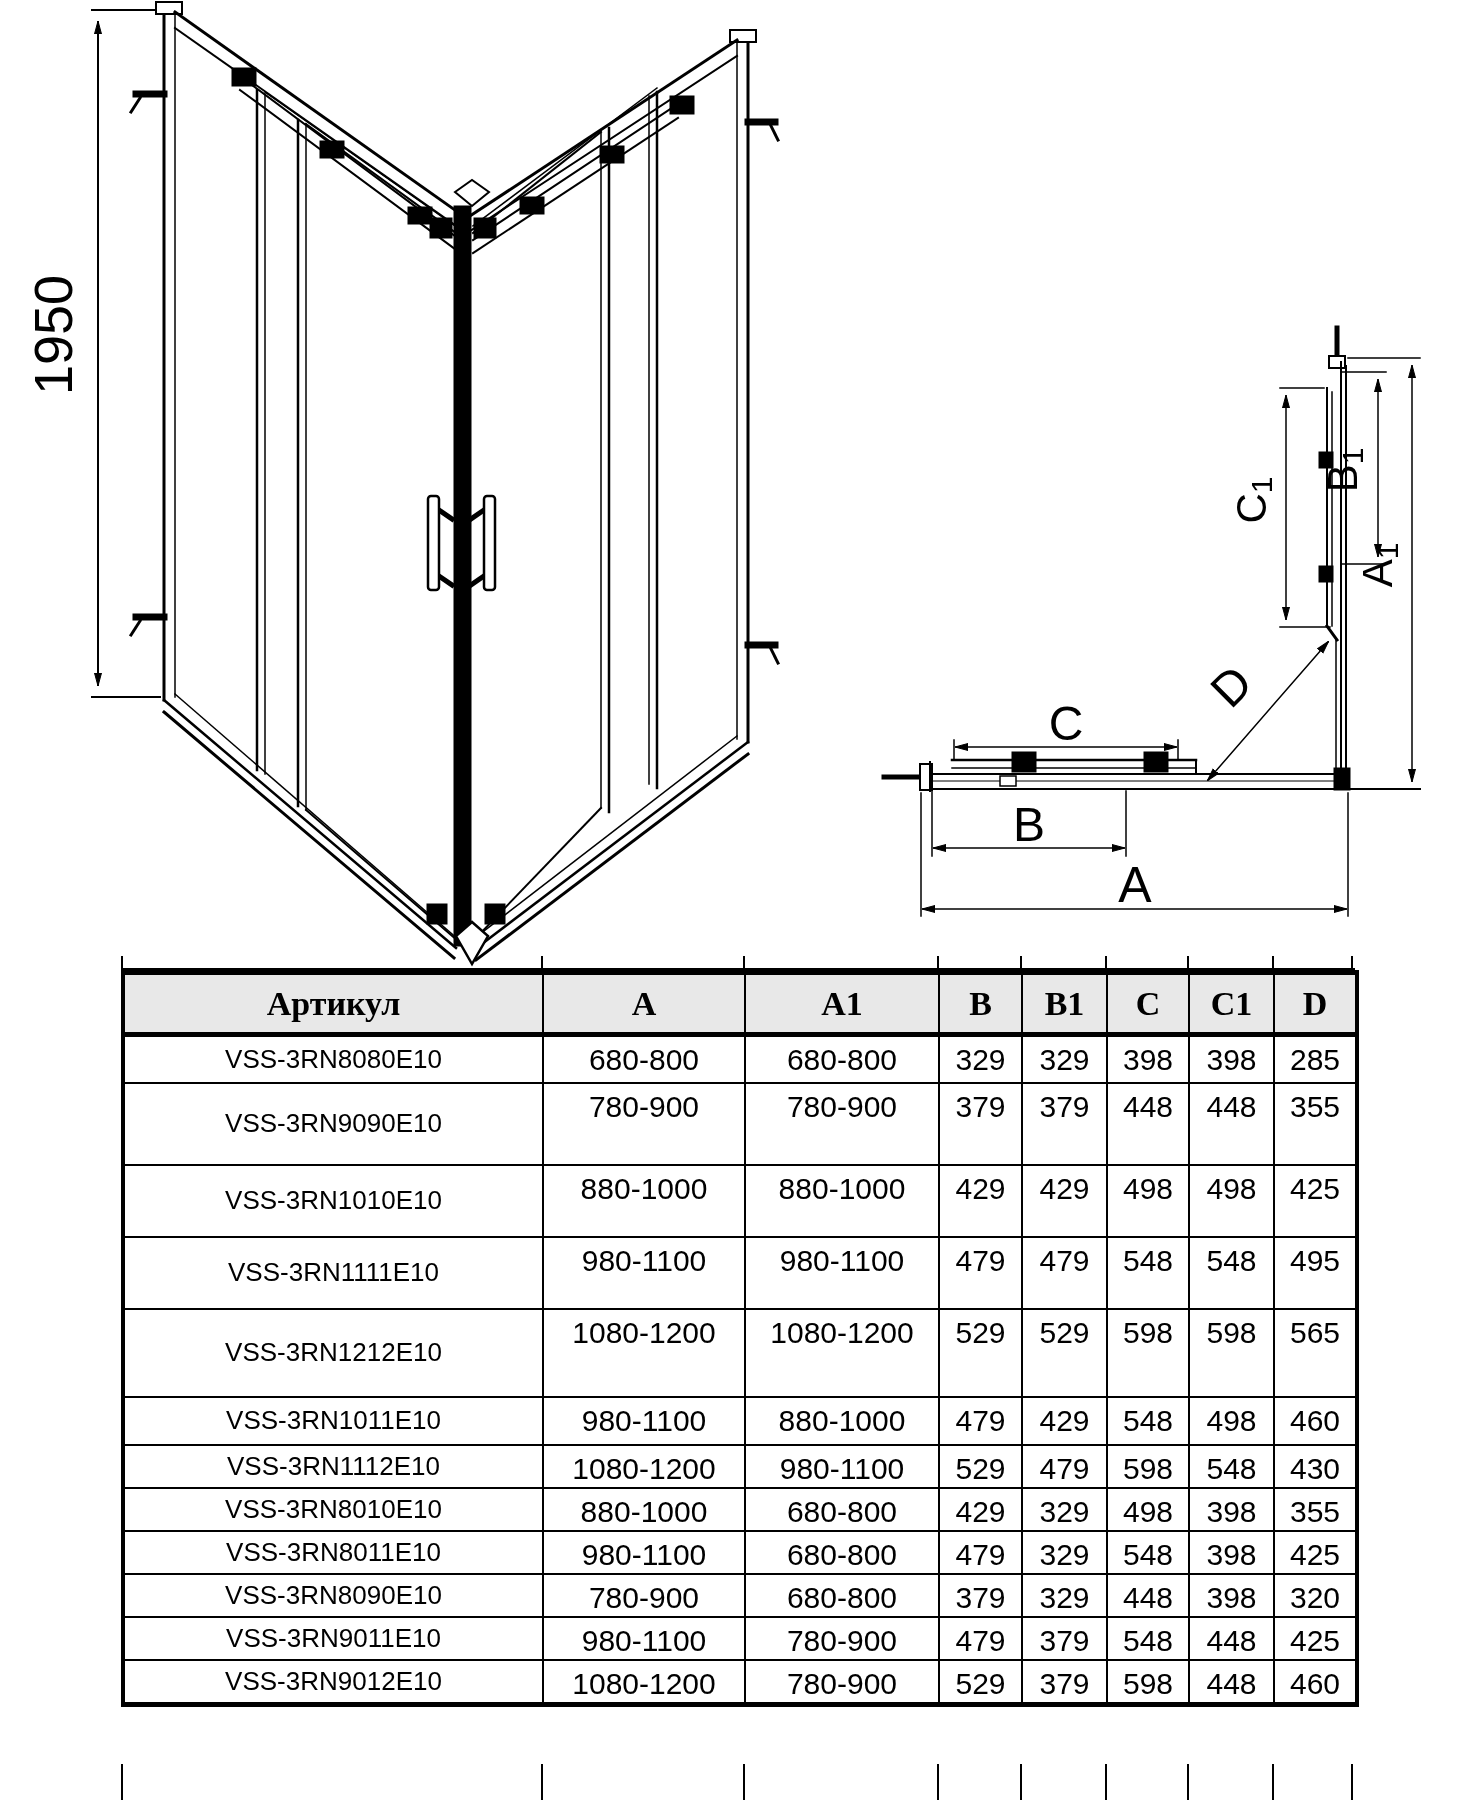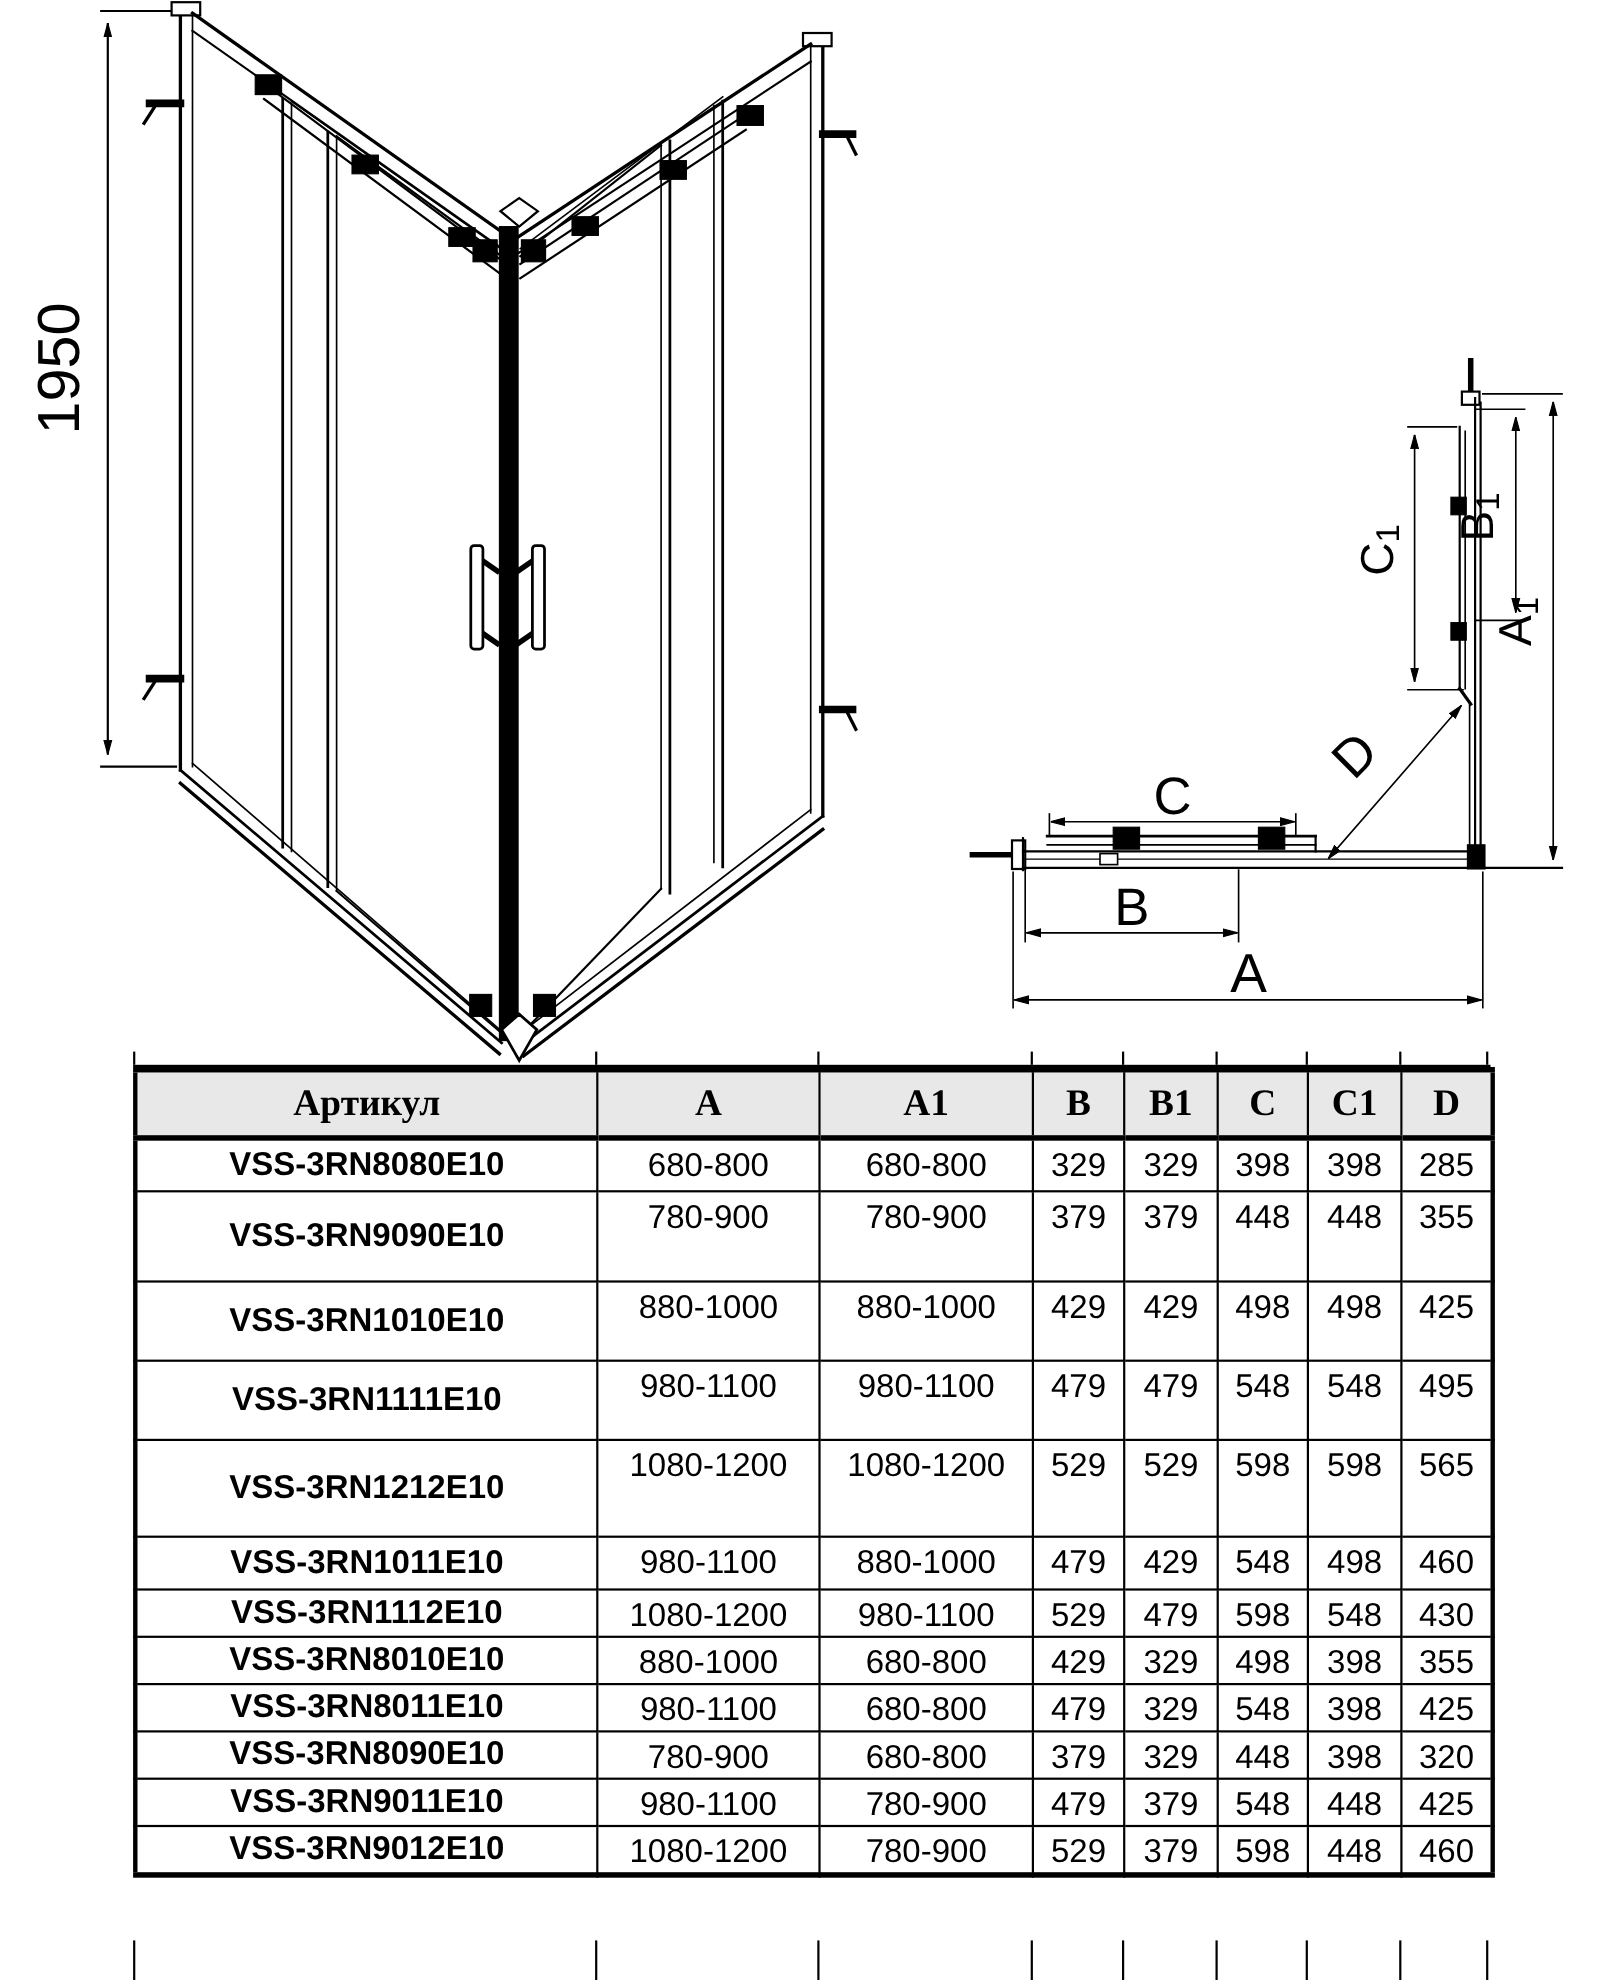--- a/index.html
+++ b/index.html
@@ -13,21 +13,21 @@
   #iso-svg{left:25px;top:0;}
   #plan-svg{left:765px;top:268px;}
 
   
   #spec-table{position:absolute;left:121px;top:970px;width:1234px;
     border-collapse:collapse;table-layout:fixed;
     border:4px solid #000;border-top:5px solid #000;border-bottom:5px solid #000;}
   #spec-table th,#spec-table td{border:2px solid #000;text-align:center;overflow:hidden;color:#000;}
   #spec-table thead th{background:var(--header-bg,#e8e8e8);font-size:34px;font-weight:bold;
     vertical-align:middle;border-bottom:5px solid #000;font-family:Liberation Serif, serif;}
-  #spec-table td.c-art{font-size:30px;vertical-align:middle;font-weight:bold;}
+  #spec-table td.c-art{font-size:26px;vertical-align:middle;}
   #spec-table td.c-val{font-size:30px;vertical-align:top;padding-top:6px;}
   #spec-table thead tr{height:62px;}
   tr.rh-m{height:48px;} tr.rh-t1{height:82px;} tr.rh-t2{height:72px;}
   tr.rh-t4{height:88px;} tr.rh-s{height:36px;} tr.rh-sl{height:40px;}
   tr.group-end td{border-bottom:4px solid #000;}
 
   
   .ghost{position:absolute;left:121px;width:1234px;}
   #ghost-top{top:952px;height:16px;border-bottom:2px solid #000;}
   #ghost-bottom{top:1764px;height:36px;}

